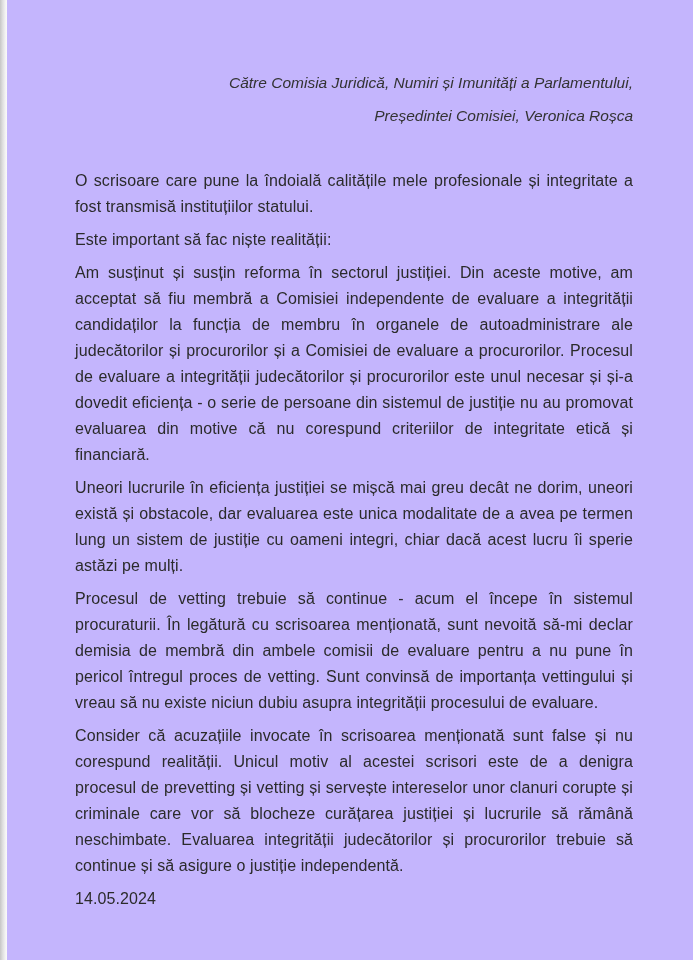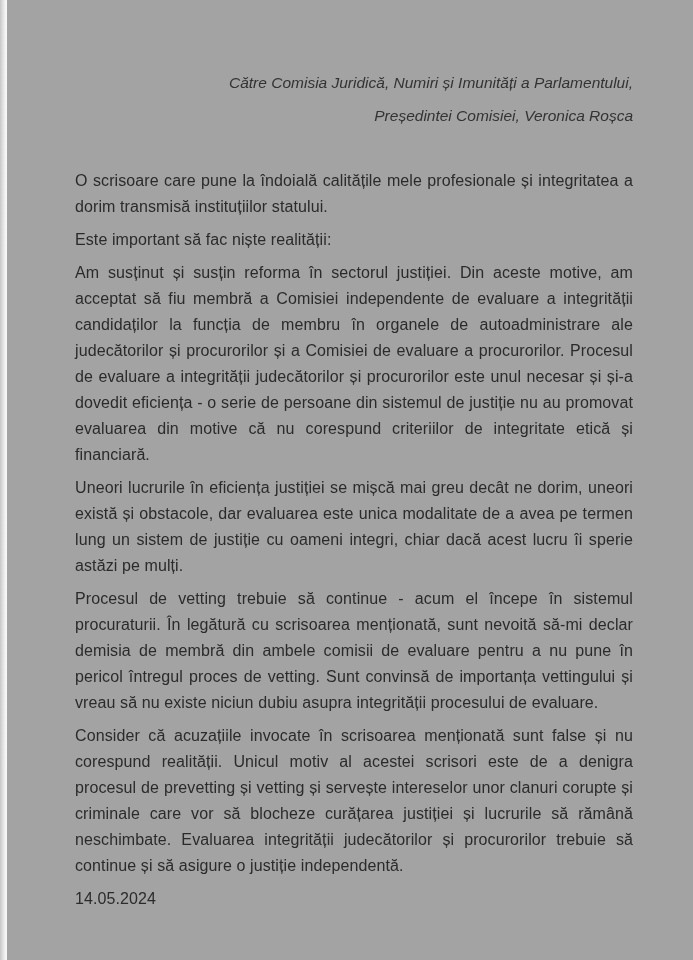--- a/index.html
+++ b/index.html
@@ -10,21 +10,21 @@
     width: 693px;
     height: 960px;
     background: #fafafa;
     font-family: "Liberation Sans", sans-serif;
     overflow: hidden;
     position: relative;
   }
   .page {
     width: 693px;
     height: 960px;
-    background: #a3a3a3;
+    background: #c4b5fd;
     position: relative;
     box-sizing: border-box;
   }
   .edge-shadow {
     position: absolute;
     left: 0;
     top: 0;
     width: 7px;
     height: 960px;
     background: linear-gradient(to right, #c6c6c6 0%, #dddddd 35%, #f2f2f2 75%, #fafafa 100%);
@@ -63,21 +63,21 @@
 <div class="page">
 
   <div class="edge-shadow"></div>
 
   <div class="letter-header">
     <p>Către Comisia Juridică, Numiri și Imunități a Parlamentului,</p>
     <p>Președintei Comisiei, Veronica Roșca</p>
   </div>
 
   <div class="letter-body">
-    <p class="para">O scrisoare care pune la îndoială calitățile mele profesionale și integritatea a dorim transmisă instituțiilor statului.</p>
+    <p class="para">O scrisoare care pune la îndoială calitățile mele profesionale și integritate a fost transmisă instituțiilor statului.</p>
     <p class="para">Este important să fac niște realității:</p>
     <p class="para">Am susținut și susțin reforma în sectorul justiției. Din aceste motive, am acceptat să fiu membră a Comisiei independente de evaluare a integrității candidaților la funcția de membru în organele de autoadministrare ale judecătorilor și procurorilor și a Comisiei de evaluare a procurorilor. Procesul de evaluare a integrității judecătorilor și procurorilor este unul necesar și și-a dovedit eficiența - o serie de persoane din sistemul de justiție nu au promovat evaluarea din motive că nu corespund criteriilor de integritate etică și financiară.</p>
     <p class="para">Uneori lucrurile în eficiența justiției se mișcă mai greu decât ne dorim, uneori există și obstacole, dar evaluarea este unica modalitate de a avea pe termen lung un sistem de justiție cu oameni integri, chiar dacă acest lucru îi sperie astăzi pe mulți.</p>
     <p class="para">Procesul de vetting trebuie să continue - acum el începe în sistemul procuraturii. În legătură cu scrisoarea menționată, sunt nevoită să-mi declar demisia de membră din ambele comisii de evaluare pentru a nu pune în pericol întregul proces de vetting. Sunt convinsă de importanța vettingului și vreau să nu existe niciun dubiu asupra integrității procesului de evaluare.</p>
     <p class="para">Consider că acuzațiile invocate în scrisoarea menționată sunt false și nu corespund realității. Unicul motiv al acestei scrisori este de a denigra procesul de prevetting și vetting și servește intereselor unor clanuri corupte și criminale care vor să blocheze curățarea justiției și lucrurile să rămână neschimbate. Evaluarea integrității judecătorilor și procurorilor trebuie să continue și să asigure o justiție independentă.</p>
     <p class="date">14.05.2024</p>
 
   </div>
 
 </div>

